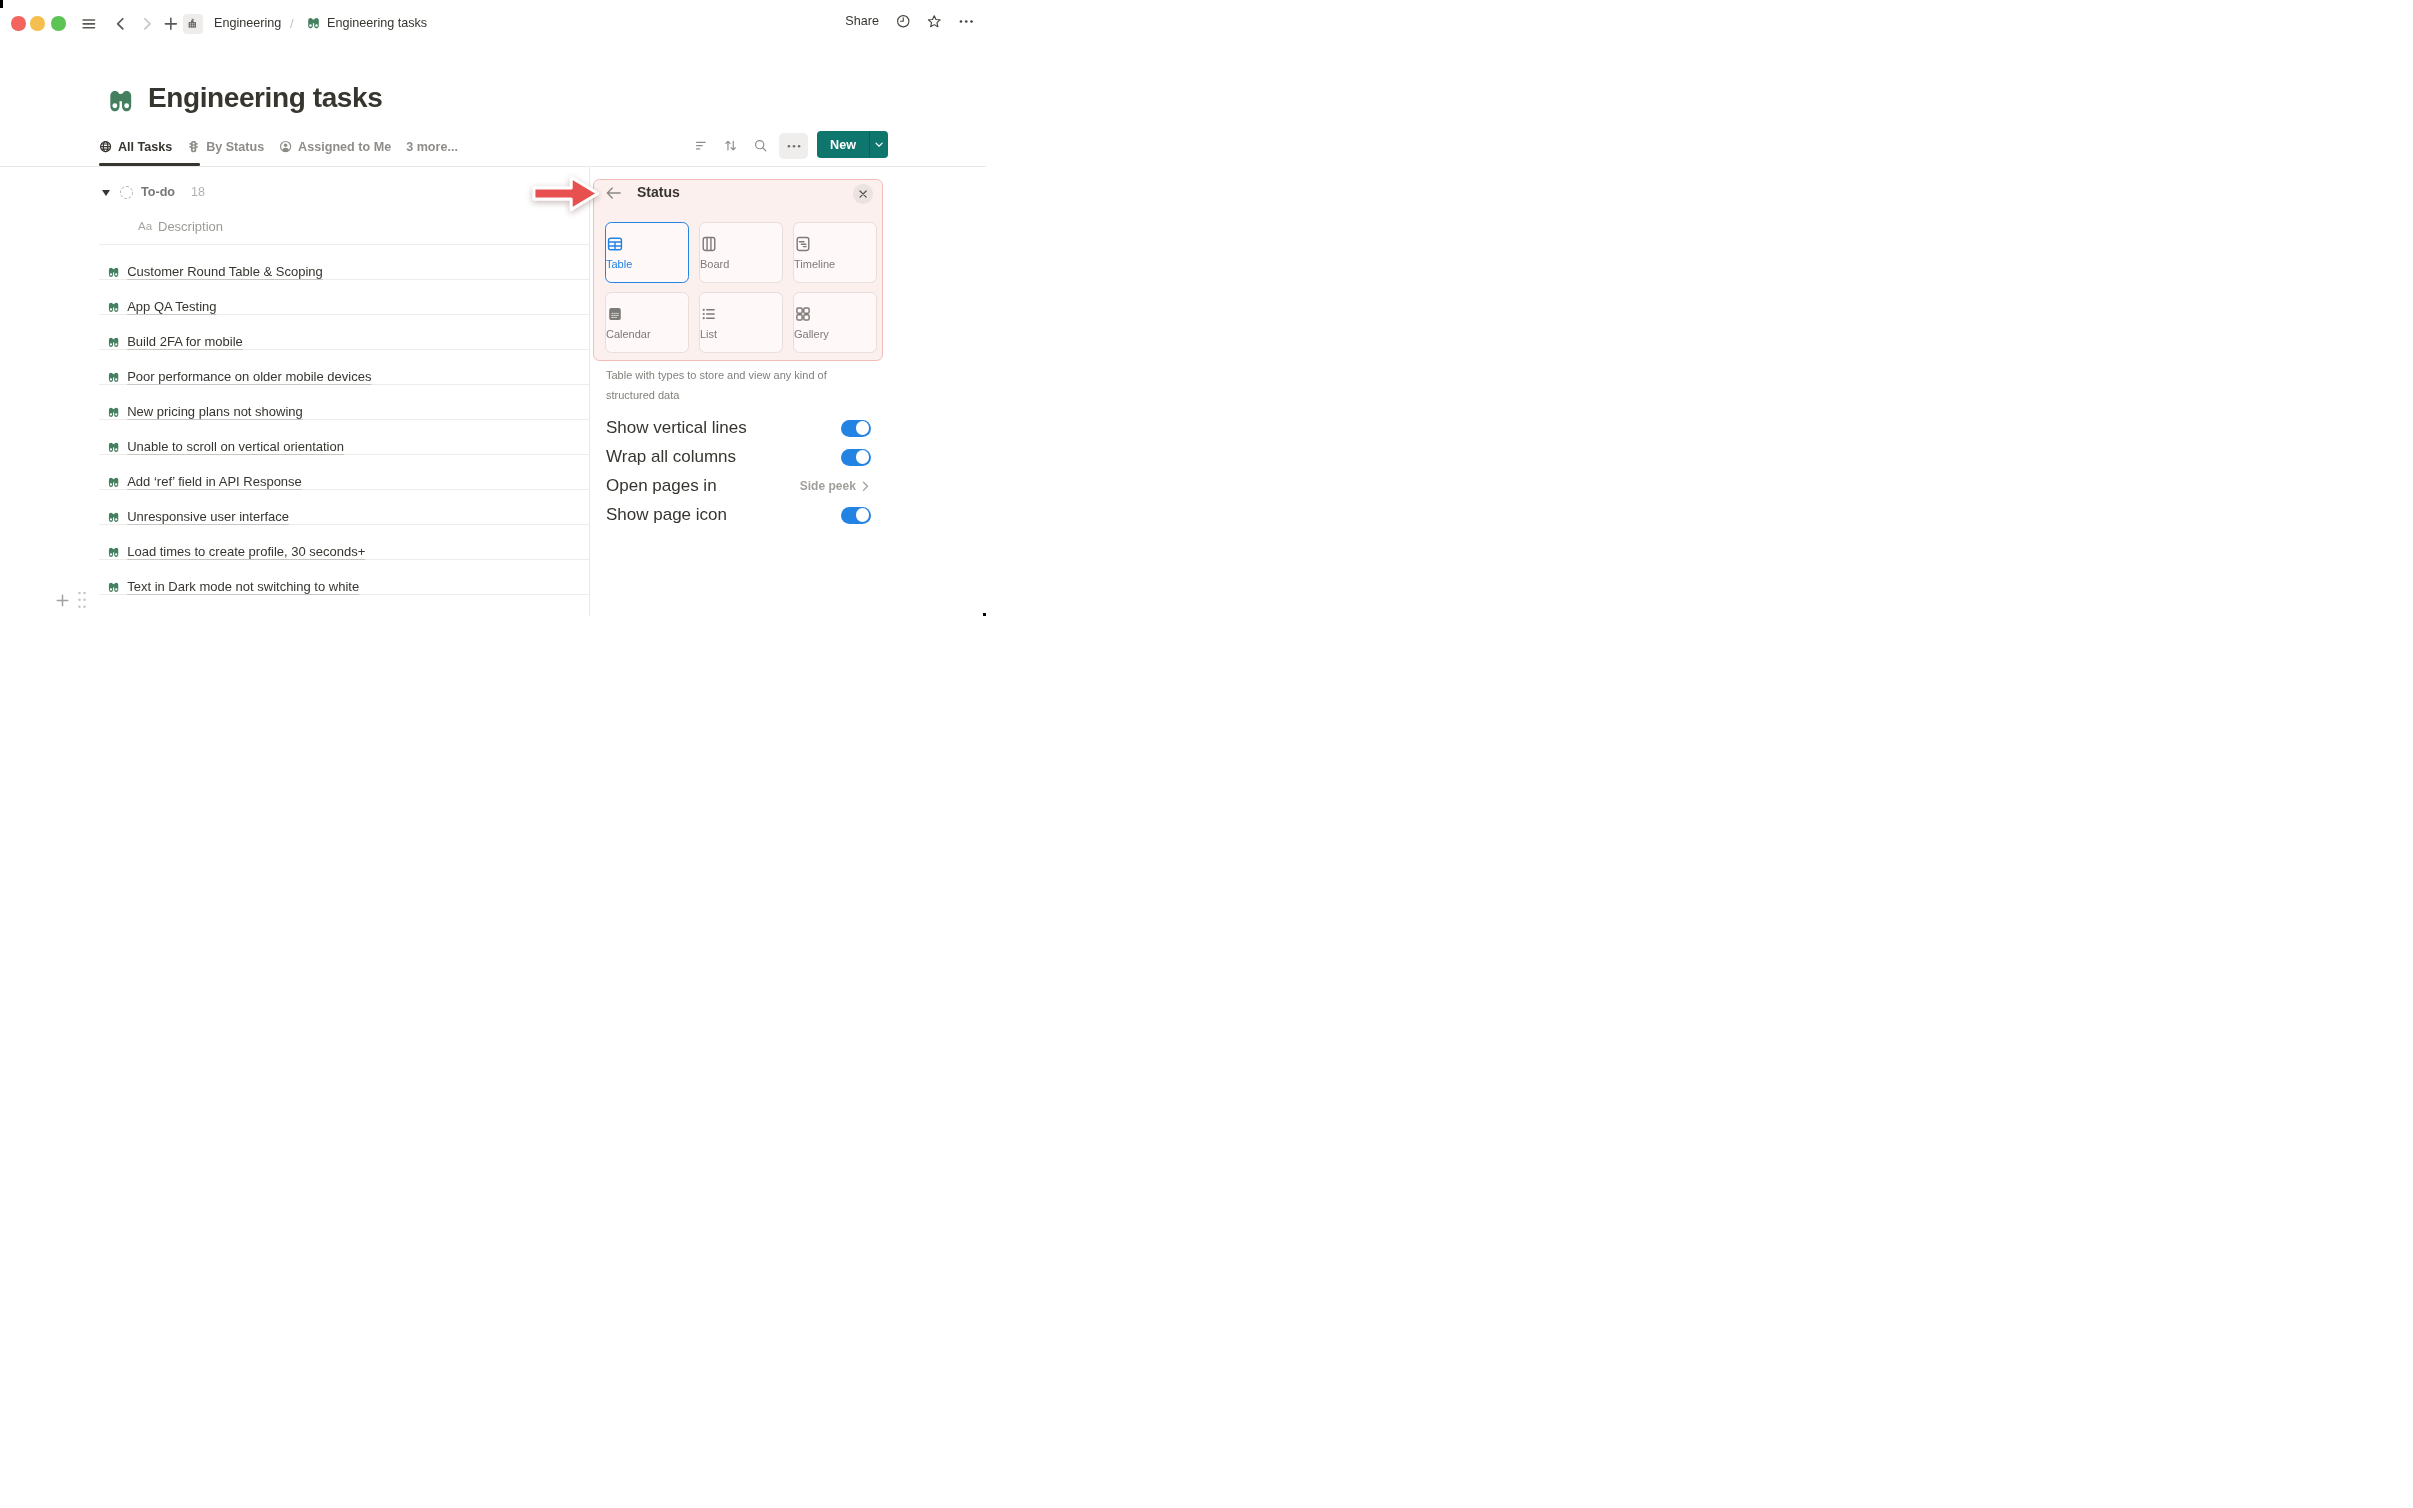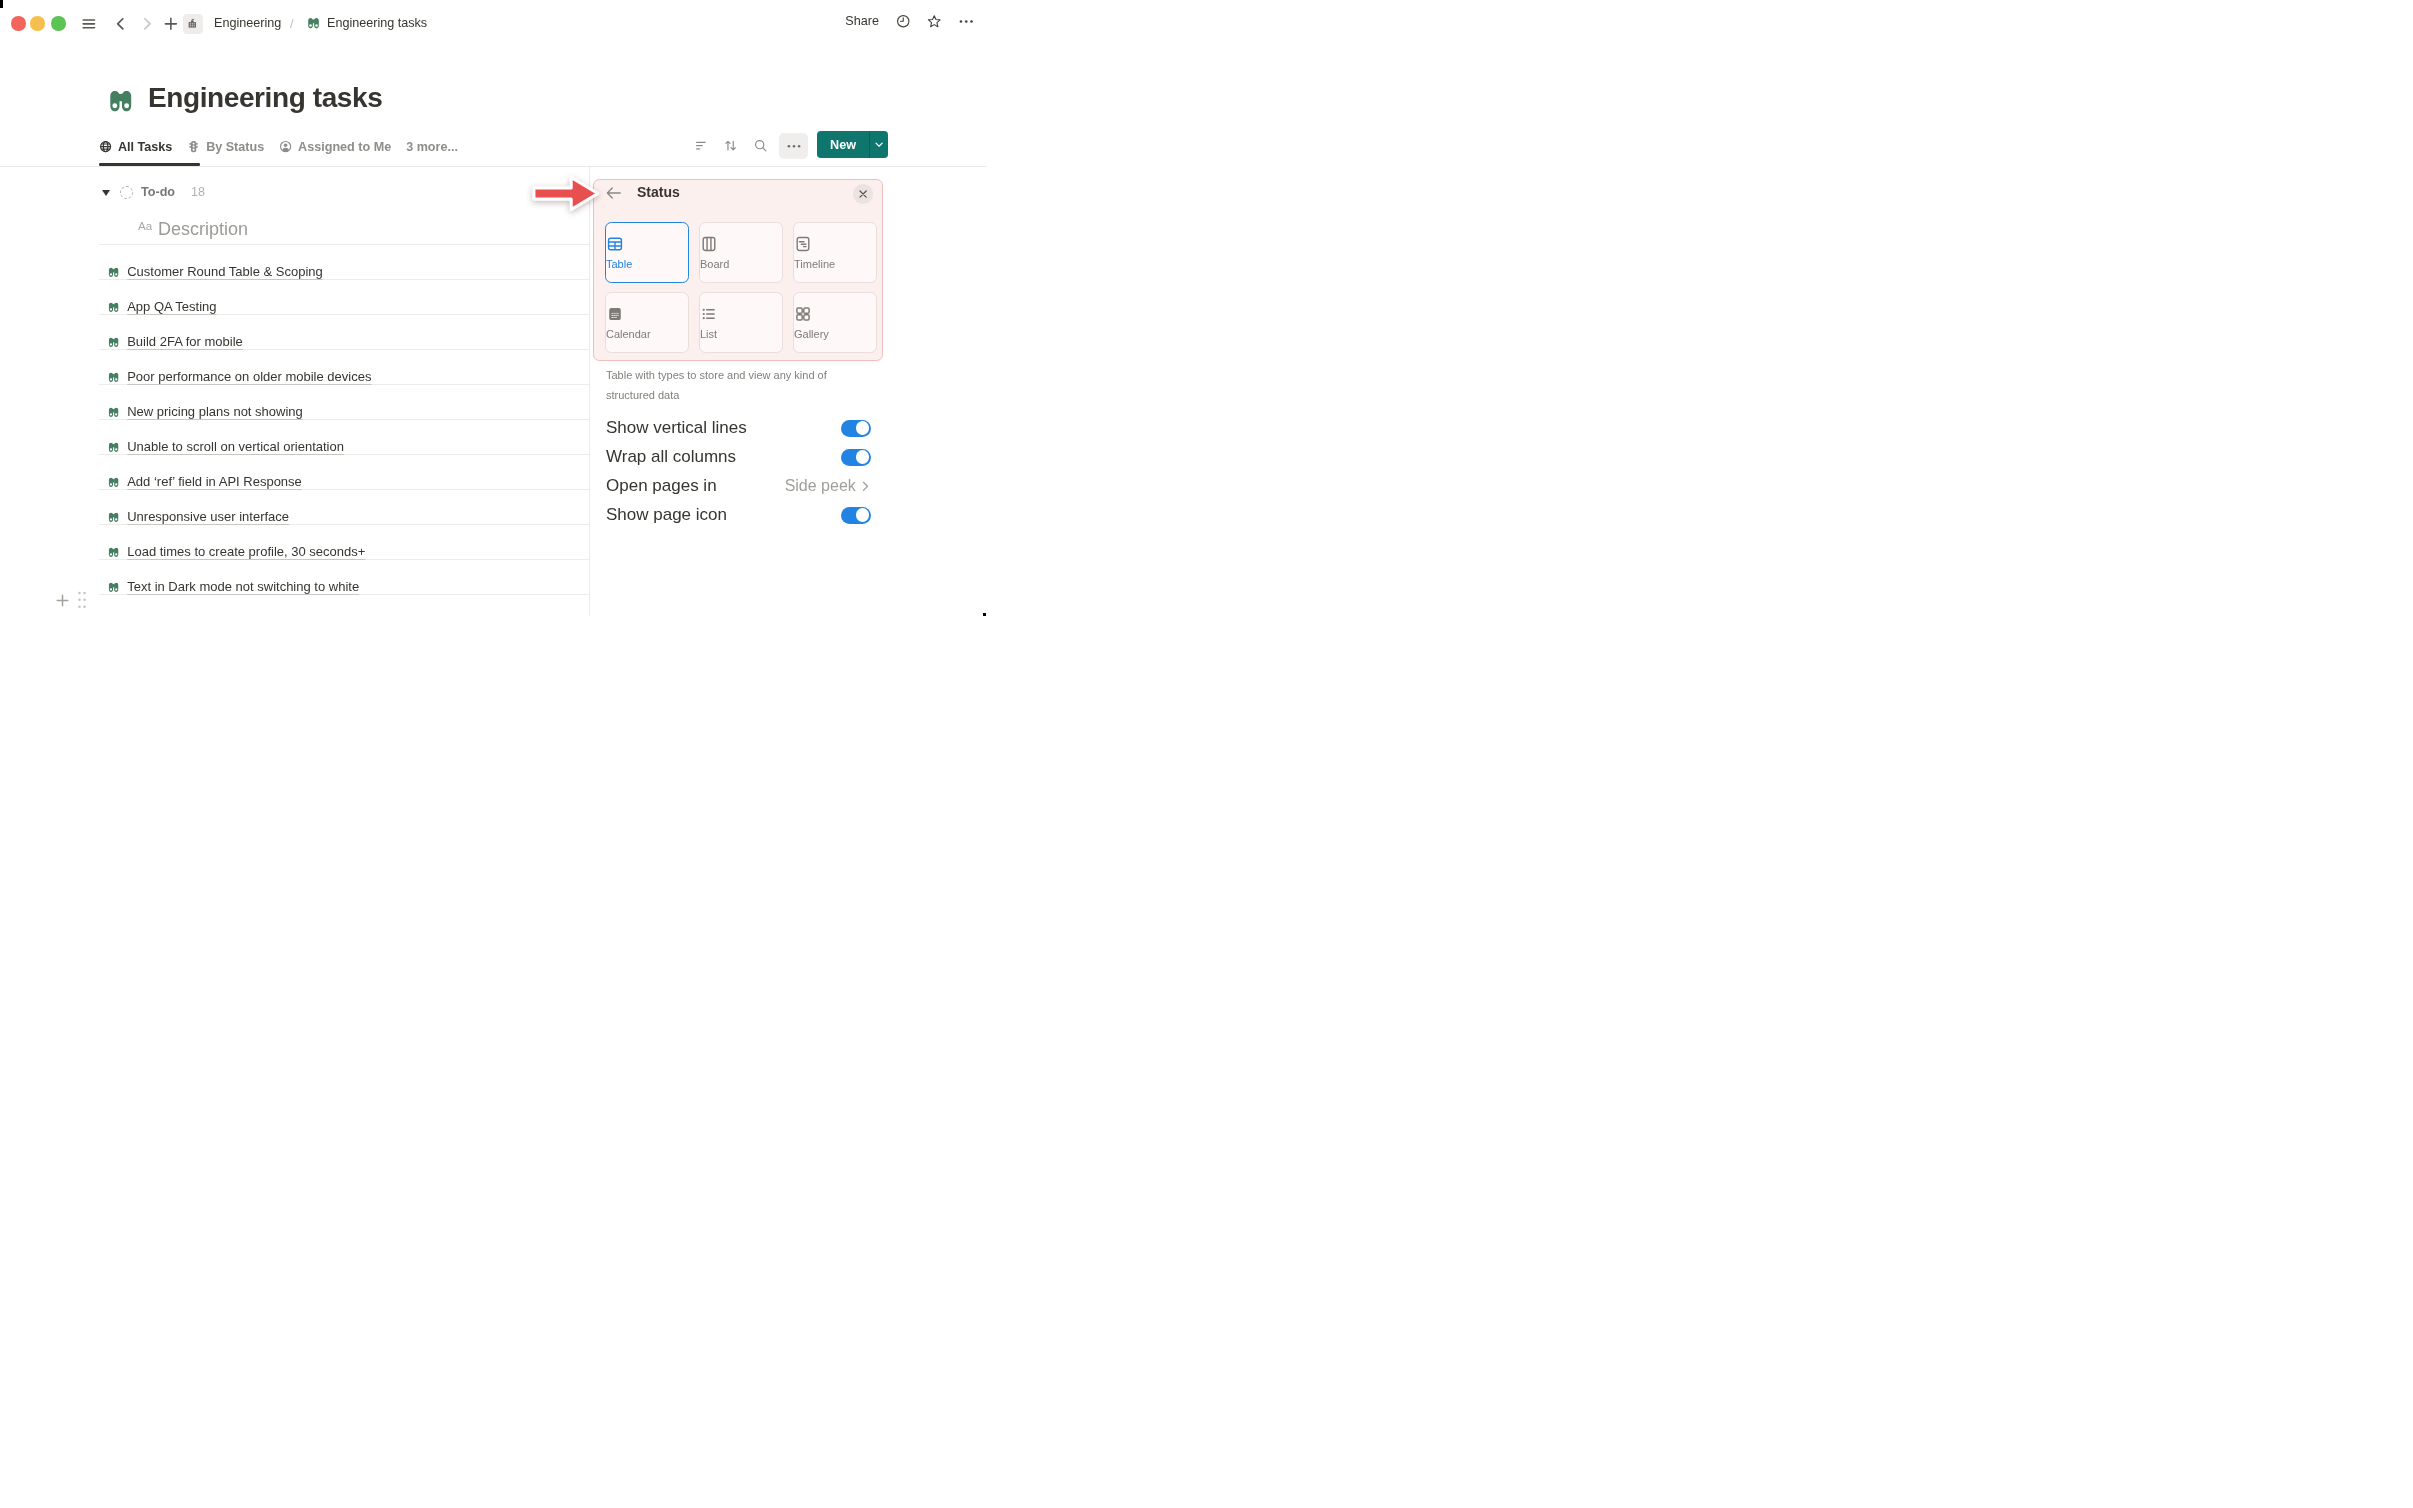--- a/index.html
+++ b/index.html
@@ -48,21 +48,21 @@
   .new-chev .icon{width:8.2px;height:5.7px;}
 
   
   .grp-triangle{position:absolute;left:102px;top:190px;width:0;height:0;
                 border-left:4.4px solid transparent;border-right:4.4px solid transparent;border-top:6.3px solid #37352f;cursor:pointer;}
   .grp-circle{position:absolute;left:120px;top:186px;width:13.2px;height:13.2px;border:1px dashed #b3b1ac;
               border-radius:50%;box-sizing:border-box;}
   .grp-name{position:absolute;left:141px;top:185px;font-size:12.6px;font-weight:700;color:#787774;}
   .grp-count{position:absolute;left:191px;top:185px;font-size:12.6px;color:#b2b0ac;}
   .col-type{position:absolute;left:138px;top:219px;font-size:11.6px;color:#aaa8a3;}
-  .col-name{position:absolute;left:158px;top:219px;font-size:18px;color:#9d9b96;}
+  .col-name{position:absolute;left:158px;top:219px;font-size:13px;color:#9d9b96;}
   .rows{position:absolute;left:99px;top:244px;width:490px;border-top:0.9px solid #edece9;}
   .task-row{height:34px;display:flex;align-items:flex-end;gap:7.5px;padding-left:7.5px;
             border-bottom:0.9px solid #edece9;cursor:pointer;}
   .row-icon{width:13.2px;height:13.2px;flex:none;}
   .row-title{font-size:13px;font-weight:500;color:#37352f;white-space:nowrap;
              text-decoration:underline;text-decoration-color:rgba(55,53,47,0.2);
              text-decoration-thickness:0.9px;text-underline-offset:2.5px;}
   .add-row{position:absolute;left:55px;top:593px;width:15px;height:15px;color:#a3a19c;cursor:pointer;}
   .drag-dots{position:absolute;left:77px;top:590px;width:10px;height:19.5px;color:#c6c4c0;cursor:grab;}
 
@@ -79,21 +79,21 @@
                background:rgba(255,255,255,0.55);box-sizing:border-box;display:flex;flex-direction:column;
                justify-content:center;gap:5.7px;cursor:pointer;}
   .layout-card.selected{border:1.3px solid #2383e2;}
   .card-icon{width:18px;height:18px;color:#7d7b77;}
   .layout-card.selected .card-icon{color:#2383e2;}
   .card-label{font-size:11px;color:#7d7b77;}
   .layout-card.selected .card-label{color:#2383e2;font-weight:500;}
   .panel-desc{position:absolute;left:606px;top:366px;width:272px;font-size:11px;line-height:19.5px;color:#82807b;}
   .setting-row{position:absolute;left:606px;width:265px;height:20px;display:flex;align-items:center;}
   .setting-label{font-size:17px;color:#37352f;flex:1;white-space:nowrap;}
-  .setting-value{font-size:16px;color:#a19f9a;margin-right:6.3px;white-space:nowrap;}
+  .setting-value{font-size:12px;color:#a19f9a;margin-right:6.3px;white-space:nowrap;font-weight:bold;}
   .setting-chevron{width:7px;height:10.7px;color:#a19f9a;margin-right:1.9px;}
   .toggle{width:30px;height:17px;border-radius:8.8px;background:#2383e2;position:relative;flex:none;cursor:pointer;}
   .knob{position:absolute;right:2.2px;top:1.9px;width:13.2px;height:13.2px;border-radius:50%;background:#fff;}
 
   
   .red-arrow{position:absolute;left:531px;top:173px;width:71px;height:41px;
              filter:drop-shadow(0 2.5px 3.1px rgba(100,60,60,0.35));}
   .corner-a{position:absolute;left:0;top:0;width:3.1px;height:7.5px;background:#000;}
   .corner-b{position:absolute;right:0;bottom:0;width:3.1px;height:3.1px;background:#000;}
 </style>

